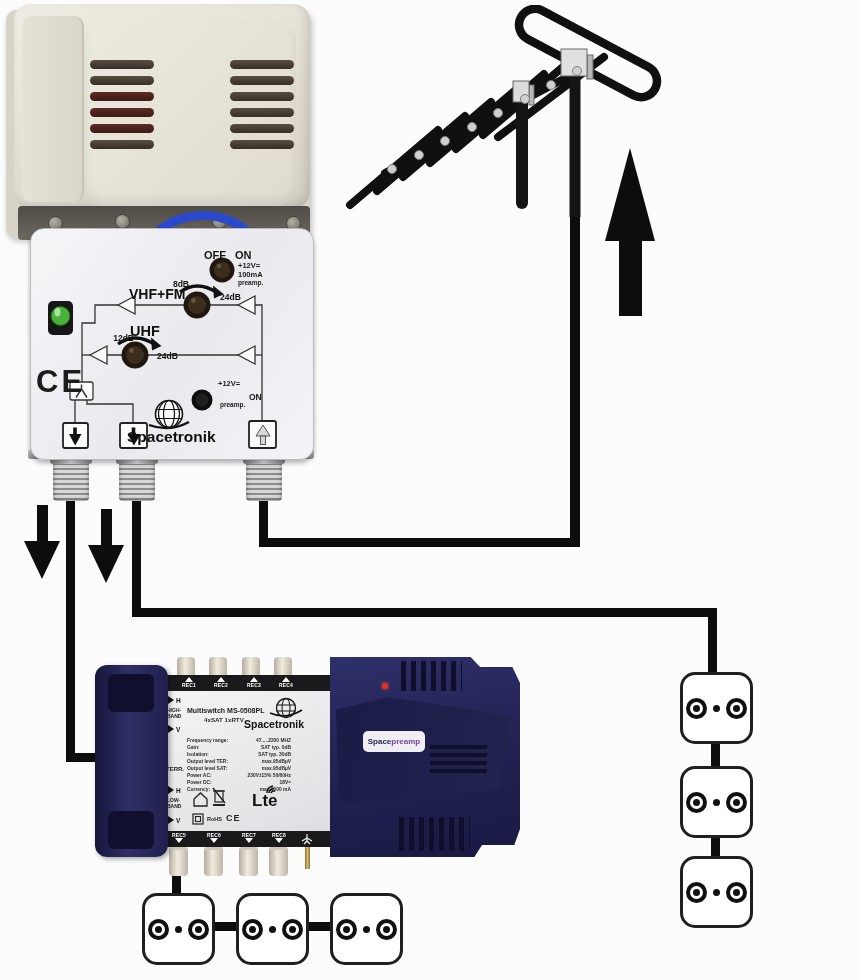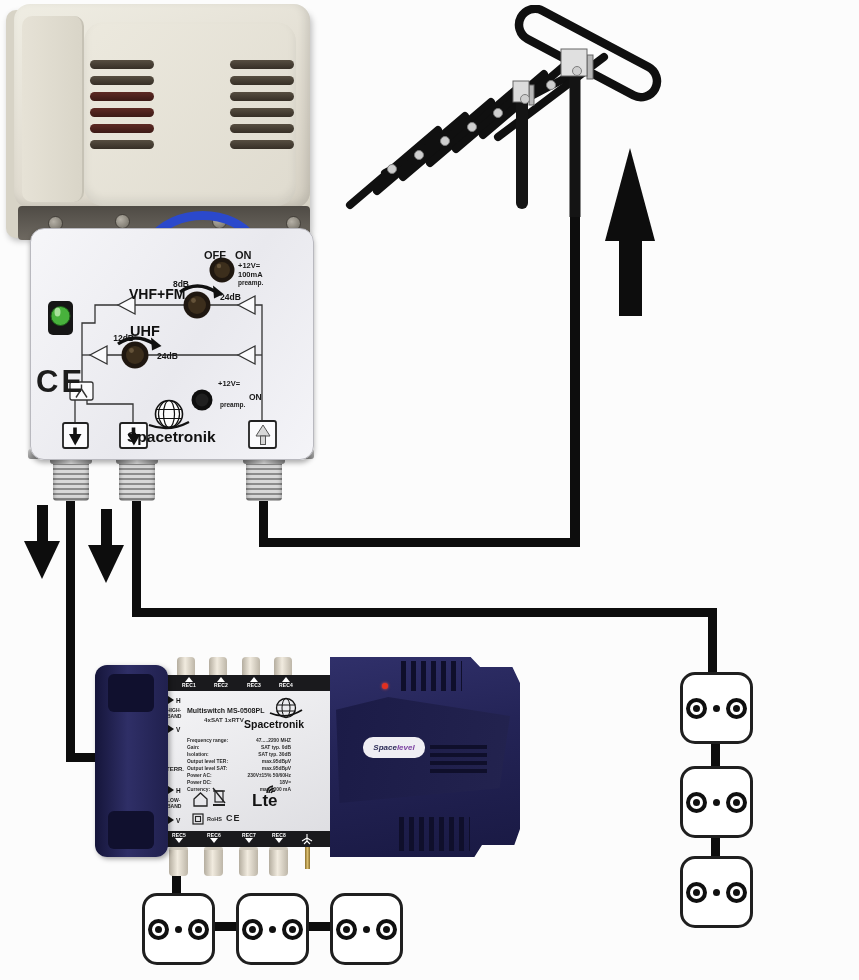--- a/index.html
+++ b/index.html
@@ -58,22 +58,22 @@
   .ms-brand{position:absolute;left:149px;top:63px;font-size:10.5px;font-weight:bold;color:#111;z-index:6;}
   .ms-specs{position:absolute;left:92px;top:82px;width:104px;z-index:6;}
   .spec-row{display:flex;justify-content:space-between;font-size:4.9px;font-weight:bold;color:#2b2b2b;line-height:7px;white-space:nowrap;}
   .ms-rh{left:235px;top:2px;width:190px;height:200px;z-index:5;
          background:linear-gradient(170deg,#30306a 0%,#242457 40%,#191943 100%);
          clip-path:polygon(0 0,74% 0,79% 5%,96% 5%,100% 13%,100% 86%,97% 94%,80% 94%,76% 100%,0 100%);}
   .rh-vent{position:absolute;background:repeating-linear-gradient(90deg,transparent 0 5px,#0f0f2b 5px 10px);}
   .rh-venth{position:absolute;background:repeating-linear-gradient(180deg,transparent 0 4px,#0f0f2b 4px 8px);}
   .rh-recess{position:absolute;left:6px;top:40px;width:174px;height:106px;background:linear-gradient(100deg,#1b1b47,#23234f);
              clip-path:polygon(0 12%,30% 0,100% 18%,94% 86%,2% 100%);}
-  .rh-label{position:absolute;left:33px;top:80px;width:62px;height:21px;background:#efeef3;border-radius:10px;
-            display:flex;align-items:center;justify-content:center;font-size:8px;font-weight:bold;z-index:6;font-style:italic;}
+  .rh-label{position:absolute;left:33px;top:74px;width:62px;height:21px;background:#efeef3;border-radius:5px;
+            display:flex;align-items:center;justify-content:center;font-size:8px;font-weight:bold;z-index:6;}
   .rh-led{position:absolute;left:52px;top:26px;width:6px;height:6px;border-radius:50%;background:#e23020;
           box-shadow:0 0 3px #ff5040;}
   
   .outlet{position:absolute;width:73px;height:72px;background:#fff;border:3px solid #1f1f1f;border-radius:15px;
           box-sizing:border-box;display:flex;align-items:center;justify-content:center;gap:6px;z-index:4;}
   .o-ring{width:21px;height:21px;border:4px solid #101010;border-radius:50%;box-sizing:border-box;
           display:flex;align-items:center;justify-content:center;}
   .o-ring::after{content:"";width:7px;height:7px;background:#101010;border-radius:50%;}
   .o-dot{width:7px;height:7px;background:#101010;border-radius:50%;}
   
@@ -438,21 +438,21 @@
     </div>
 
     <div class="abs ms-rh">
       <div class="rh-vent" style="left:66px;top:4px;width:66px;height:30px"></div>
       <div class="rh-led"></div>
       <div class="rh-recess"></div>
       <div class="rh-venth" style="left:100px;top:84px;width:57px;height:36px"></div>
       <div class="rh-vent" style="left:64px;top:160px;width:76px;height:34px"></div>
       <div class="rh-label">
         <span style="color:#2a2a55">Space</span>
-          <span style="color:#7a3fa0">level</span>
+          <span style="color:#7a3fa0">preamp</span>
       </div>
     </div>
   </div>
 
   <div class="outlet" style="left:680px;top:672px">
     <span class="o-ring"></span>
     <span class="o-dot"></span>
     <span class="o-ring"></span>
   </div>
   <div class="outlet" style="left:680px;top:766px">

